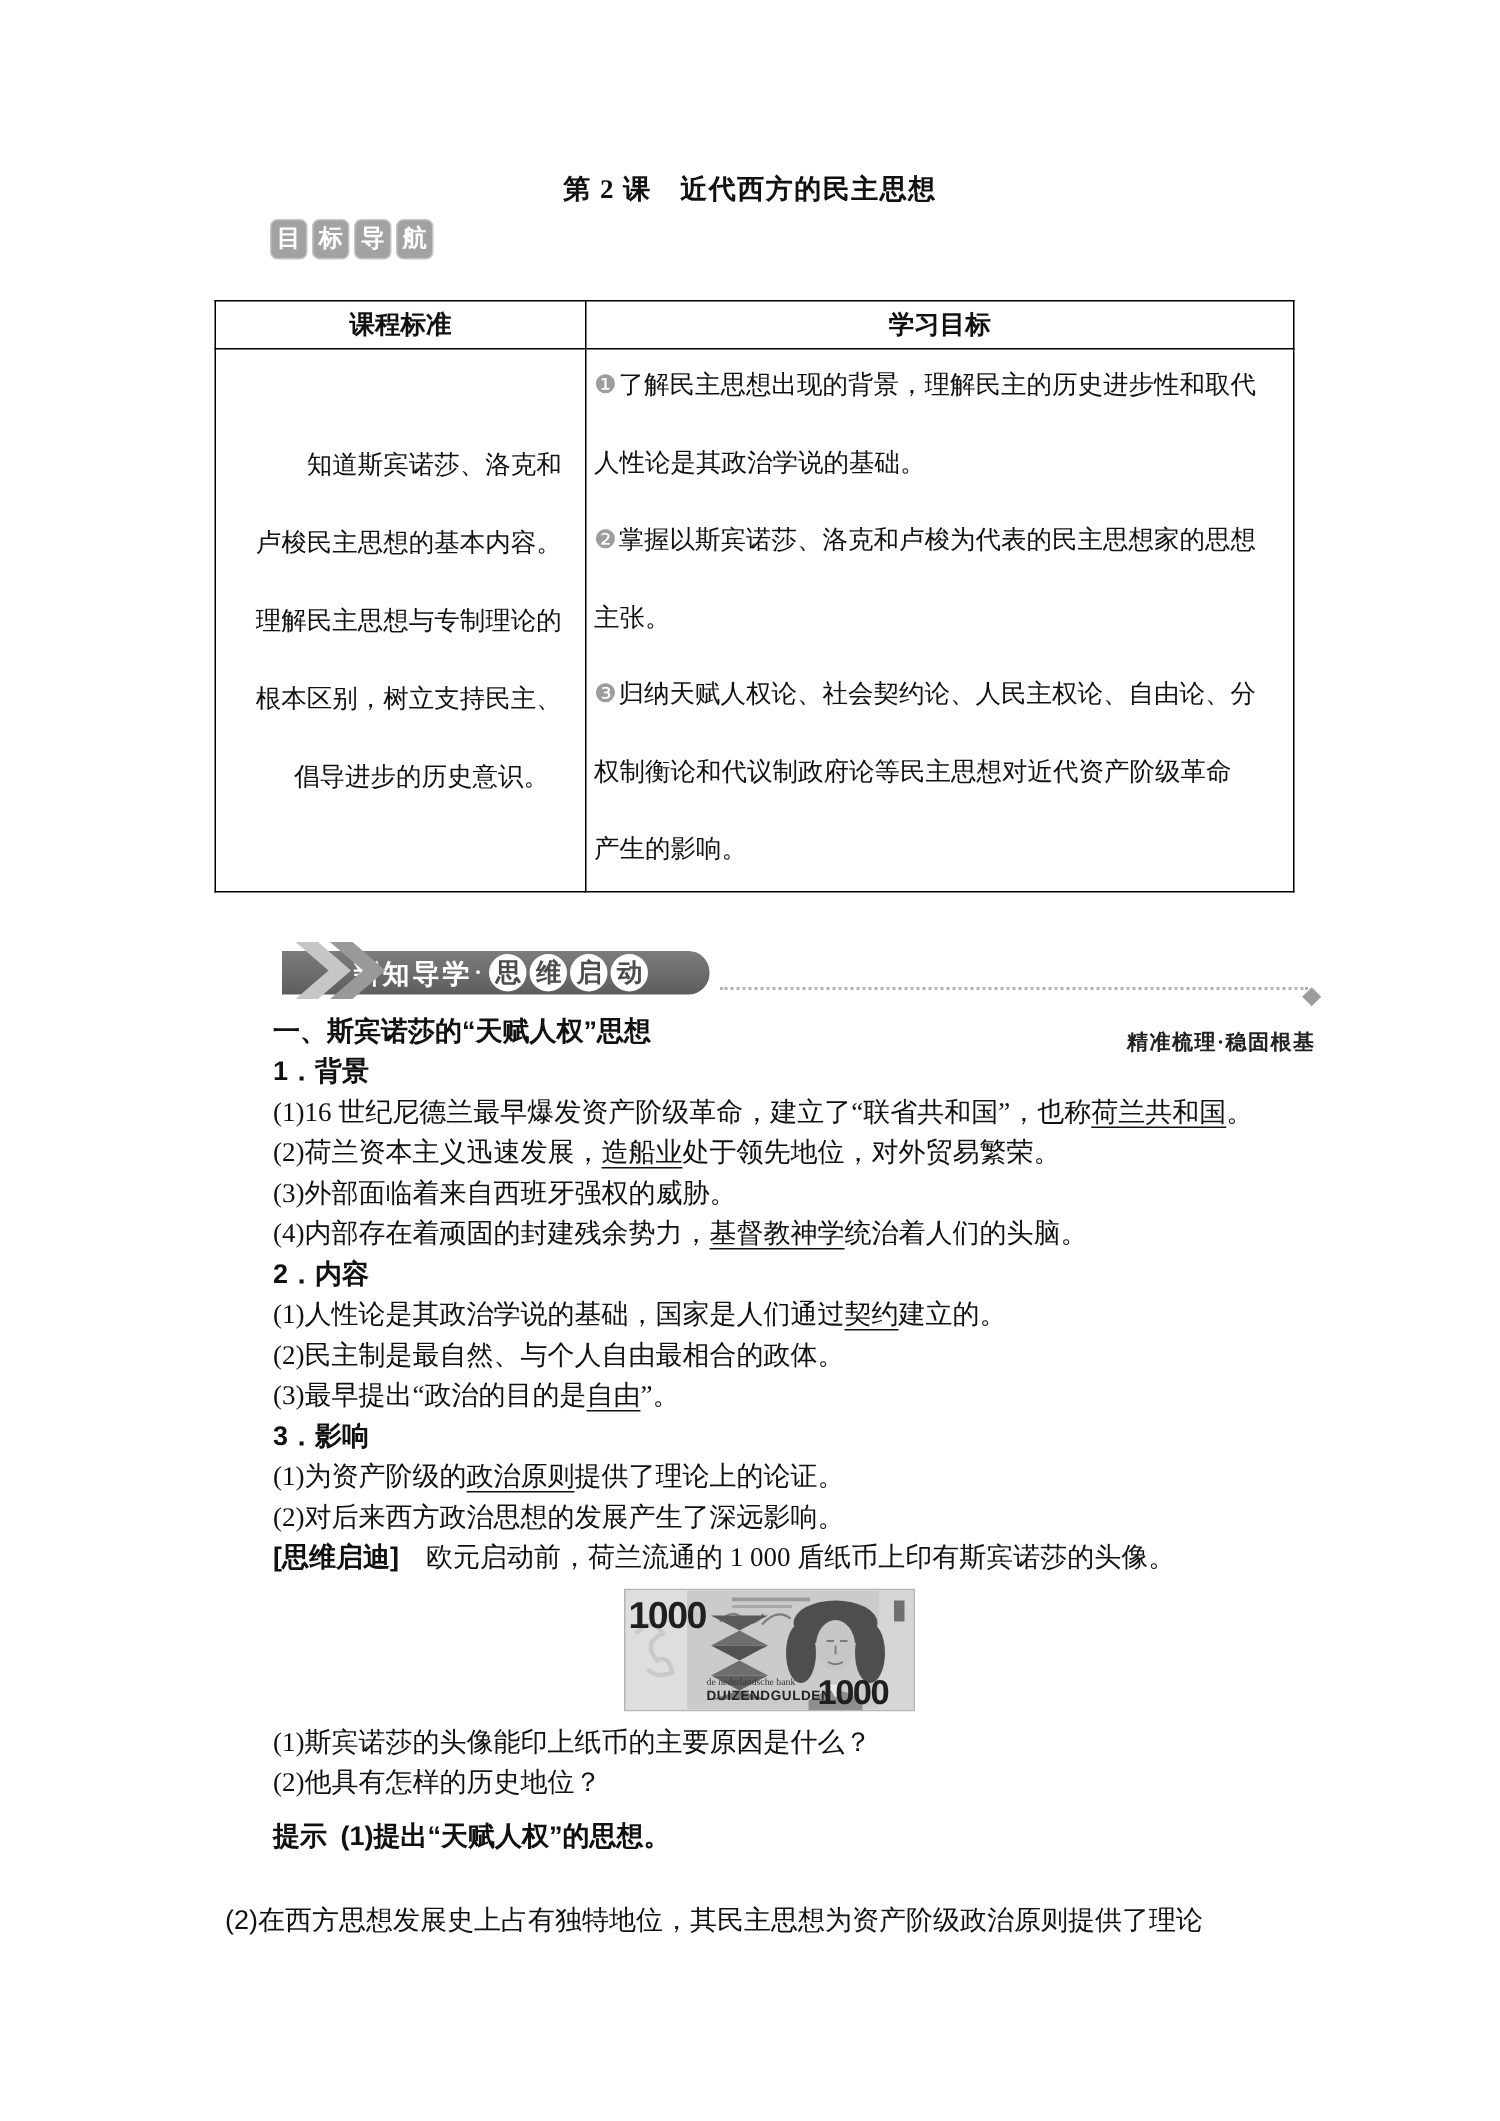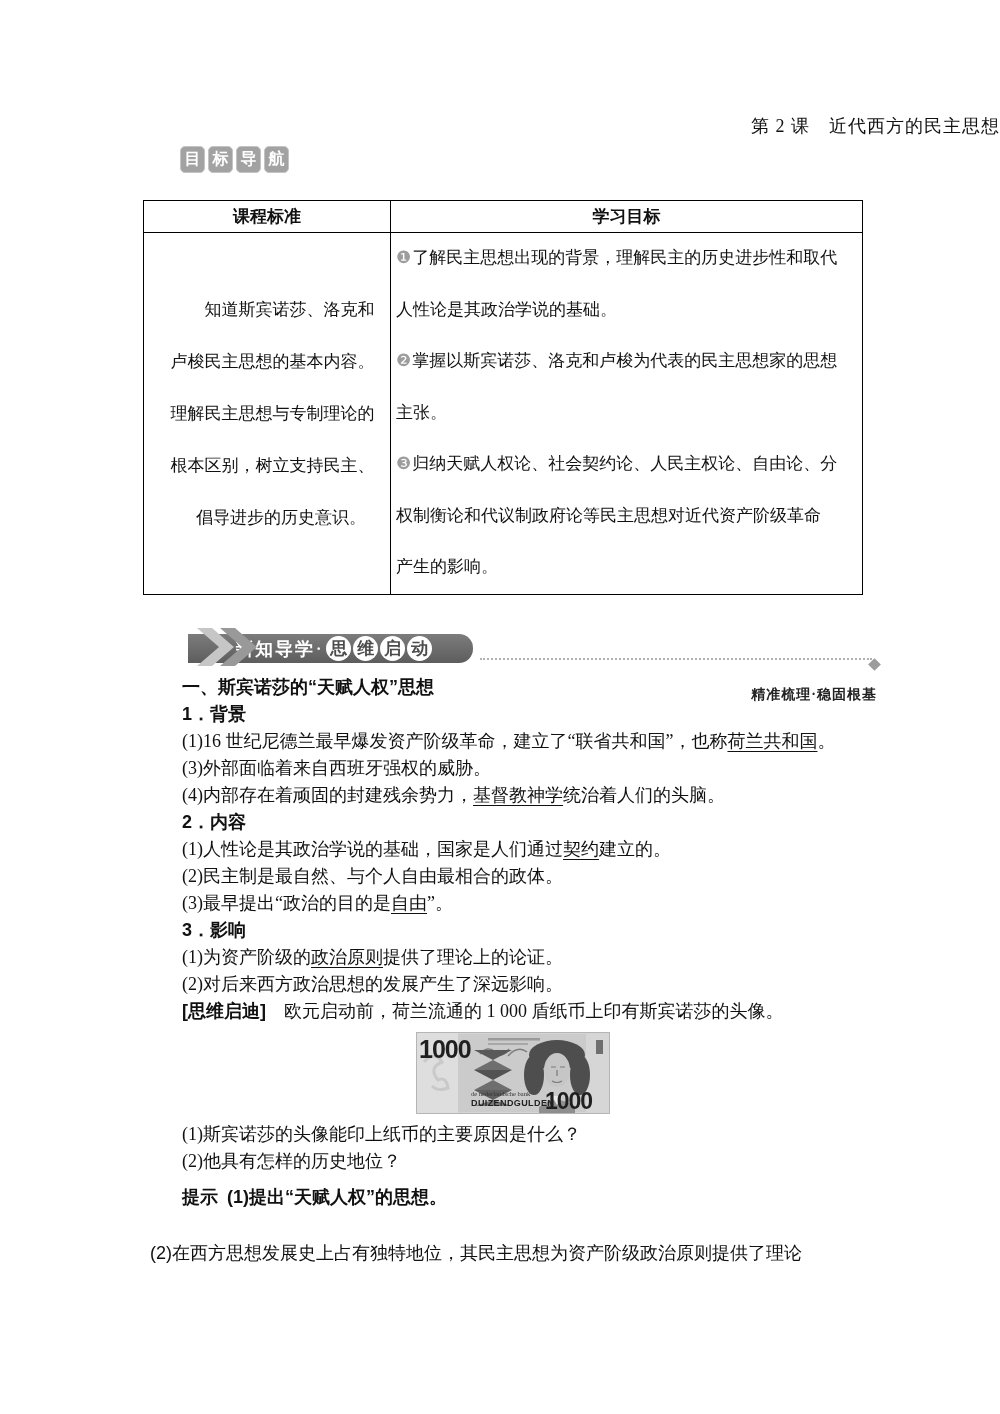--- a/index.html
+++ b/index.html
@@ -1,21 +1,21 @@
 <!DOCTYPE html>
 <html><head>
 <meta charset="utf-8">
 <style>
   html,body{margin:0;padding:0;background:#fff;}
   .page{position:relative;width:1000px;height:1414px;background:#ffffff;overflow:hidden;
         font-family:"Liberation Serif","DejaVu Serif",serif;color:#111;}
 
   
-  .doc-title{position:absolute;top:114px;left:0;width:100%;text-align:right;
-             font-size:18px;font-weight:400;letter-spacing:1px;}
+  .doc-title{position:absolute;top:114px;left:0;width:100%;text-align:center;
+             font-size:18px;font-weight:700;letter-spacing:1px;}
 
   
   .badge{position:absolute;top:146px;left:180px;display:flex;gap:3px;}
   .badge-tile{width:25px;height:27px;border-radius:5px;background:#a2a2a2;border:1px solid #c4c4c4;
               color:#fff;font-family:"Liberation Sans",sans-serif;font-weight:700;font-size:16px;
               display:flex;align-items:center;justify-content:center;box-sizing:border-box;}
 
   
   .t-wrap{position:absolute;top:200px;left:143px;}
   table{border-collapse:collapse;table-layout:fixed;}
@@ -124,20 +124,21 @@
     <span class="tagline">精准梳理·稳固根基</span>
     <div class="dotline"></div>
     <div class="diamond"></div>
   </div>
 
   <div class="content">
     <div id="content-blocks">
         <p class="c-h1">一、斯宾诺莎的“天赋人权”思想</p>
         <p class="c-h2">1．背景</p>
         <p class="c-p"><span>(1)16 世纪尼德兰最早爆发资产阶级革命，建立了“联省共和国”，也称</span><span class="u ">荷兰共和国</span><span>。</span></p>
+        <p class="c-p"><span>(2)荷兰资本主义迅速发展，</span><span class="u ">造船业</span><span>处于领先地位，对外贸易繁荣。</span></p>
         <p class="c-p"><span>(3)外部面临着来自西班牙强权的威胁。</span></p>
         <p class="c-p"><span>(4)内部存在着顽固的封建残余势力，</span><span class="u ">基督教神学</span><span>统治着人们的头脑。</span></p>
         <p class="c-h2">2．内容</p>
         <p class="c-p"><span>(1)人性论是其政治学说的基础，国家是人们通过</span><span class="u ">契约</span><span>建立的。</span></p>
         <p class="c-p"><span>(2)民主制是最自然、与个人自由最相合的政体。</span></p>
         <p class="c-p"><span>(3)最早提出“政治的目的是</span><span class="u ">自由</span><span>”。</span></p>
         <p class="c-h2">3．影响</p>
         <p class="c-p"><span>(1)为资产阶级的</span><span class="u ">政治原则</span><span>提供了理论上的论证。</span></p>
         <p class="c-p"><span>(2)对后来西方政治思想的发展产生了深远影响。</span></p>
         <p class="c-p"><span class="bseg">[思维启迪]</span><span>　欧元启动前，荷兰流通的 1 000 盾纸币上印有斯宾诺莎的头像。</span></p>

